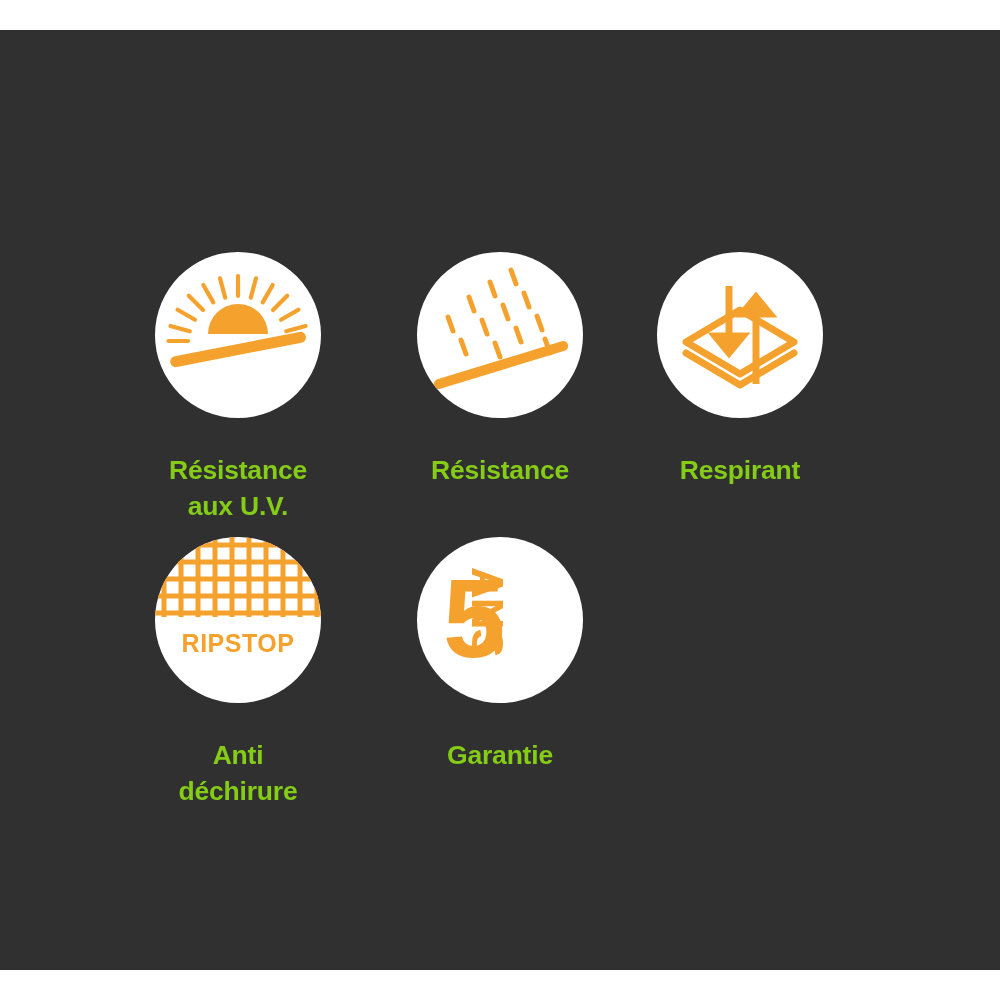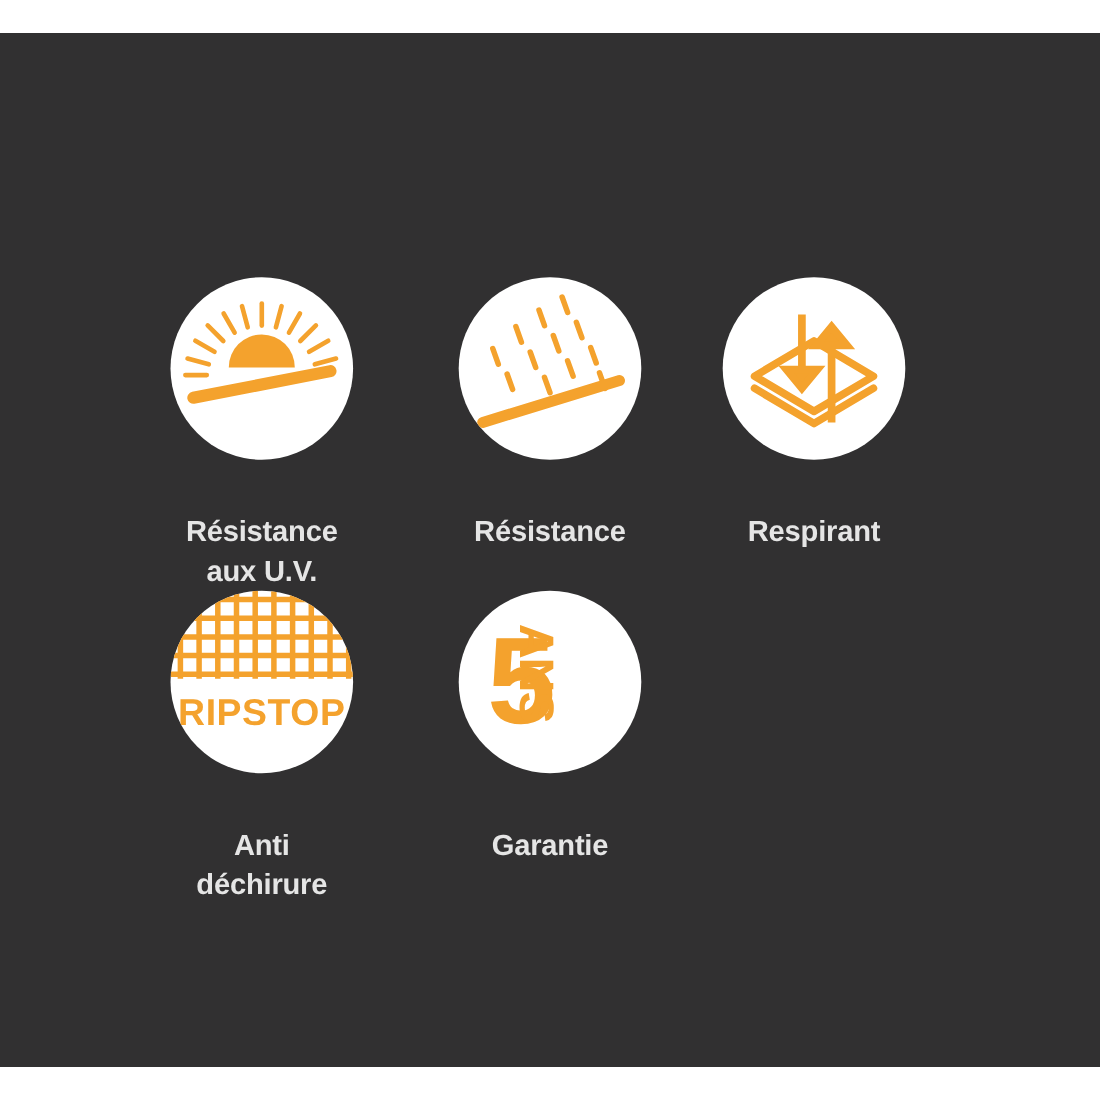--- a/index.html
+++ b/index.html
@@ -40,23 +40,23 @@
     background: #ffffff;
     overflow: hidden;
     left: 50%;
     top: 0;
     transform: translateX(-50%);
   }
   .badge svg { display: block; width: 166px; height: 166px; }
   .label {
     position: absolute;
     left: 0;
-    top: 213px;
+    top: 200px;
     width: 230px;
-    color: #e5e5e5;
+    color: #84cc16;
     font-weight: bold;
     font-size: 26.5px;
     line-height: 36px;
     letter-spacing: -0.2px;
     text-align: center;
   }
 
   
   #f-uv         { left: 123px; top: 222px; }
   #f-waterproof { left: 385px; top: 222px; }
@@ -66,21 +66,21 @@
   #f-warranty   { left: 385px; top: 507px; }
 
   .ripstop-word {
     position: absolute;
     left: 0;
     top: 92px;
     width: 166px;
     text-align: center;
     color: #F4A22D;
     font-weight: bold;
-    font-size: 34px;
+    font-size: 25px;
     letter-spacing: 0.5px;
   }
   .five {
     position: absolute;
     left: 26px;
     top: 26px;
     color: #F4A22D;
     font-weight: bold;
     font-size: 112px;
     line-height: 112px;

